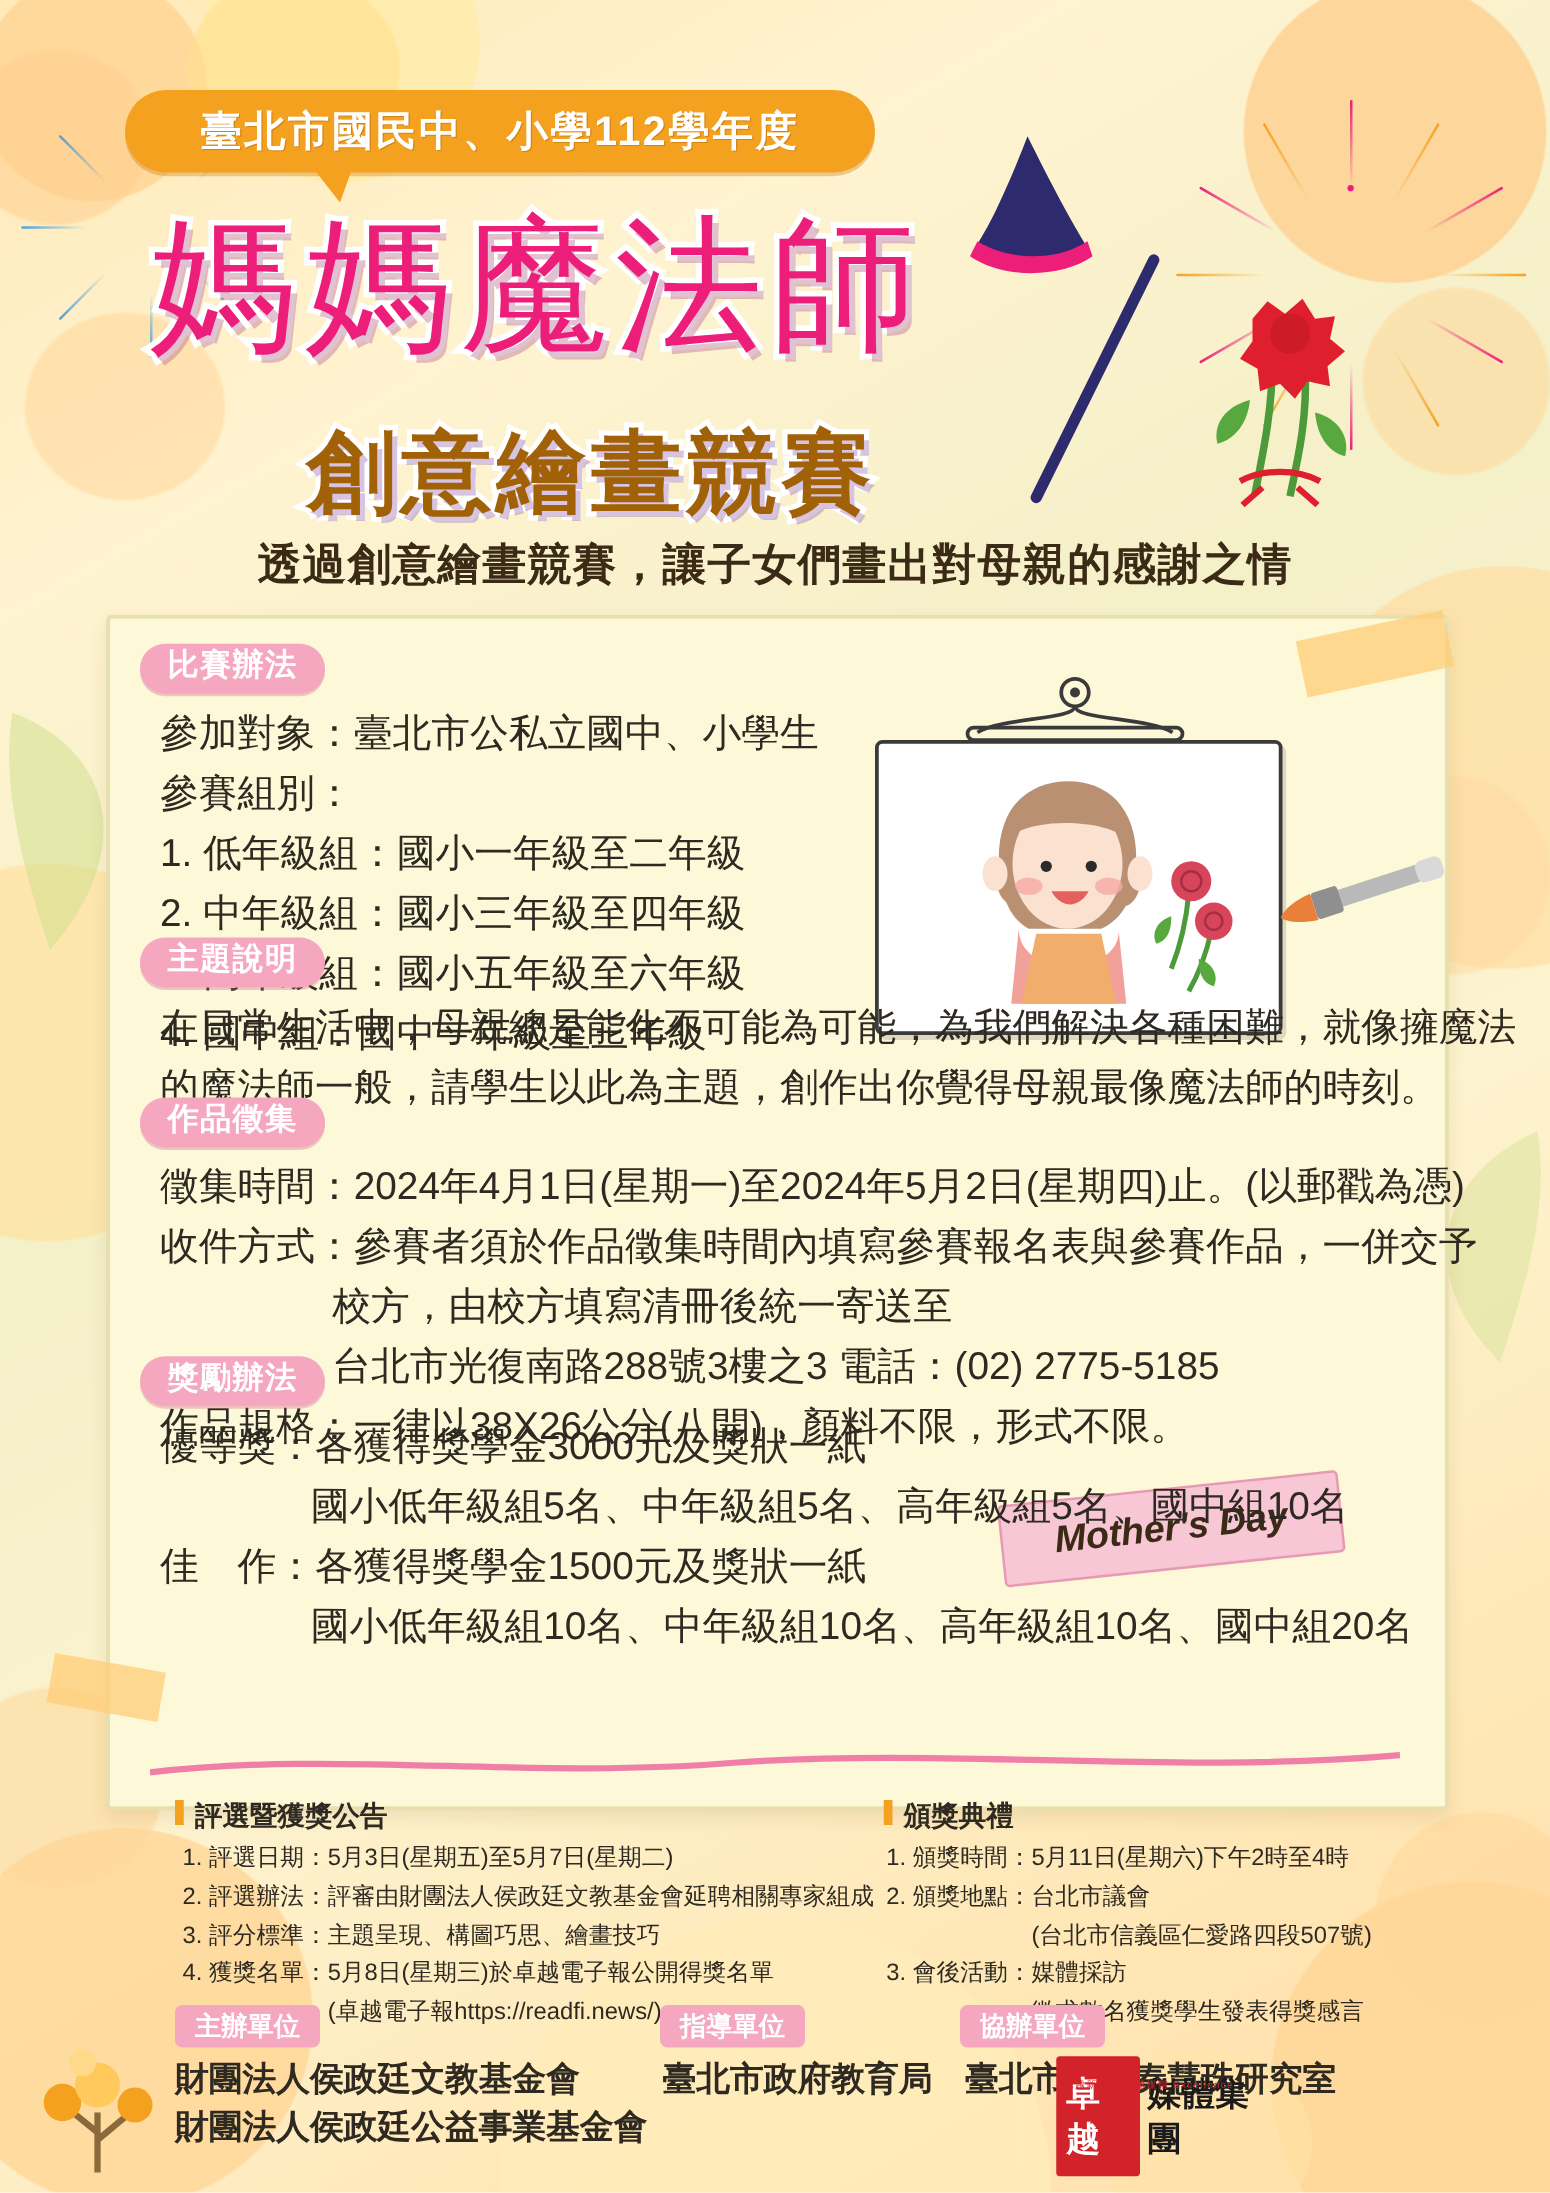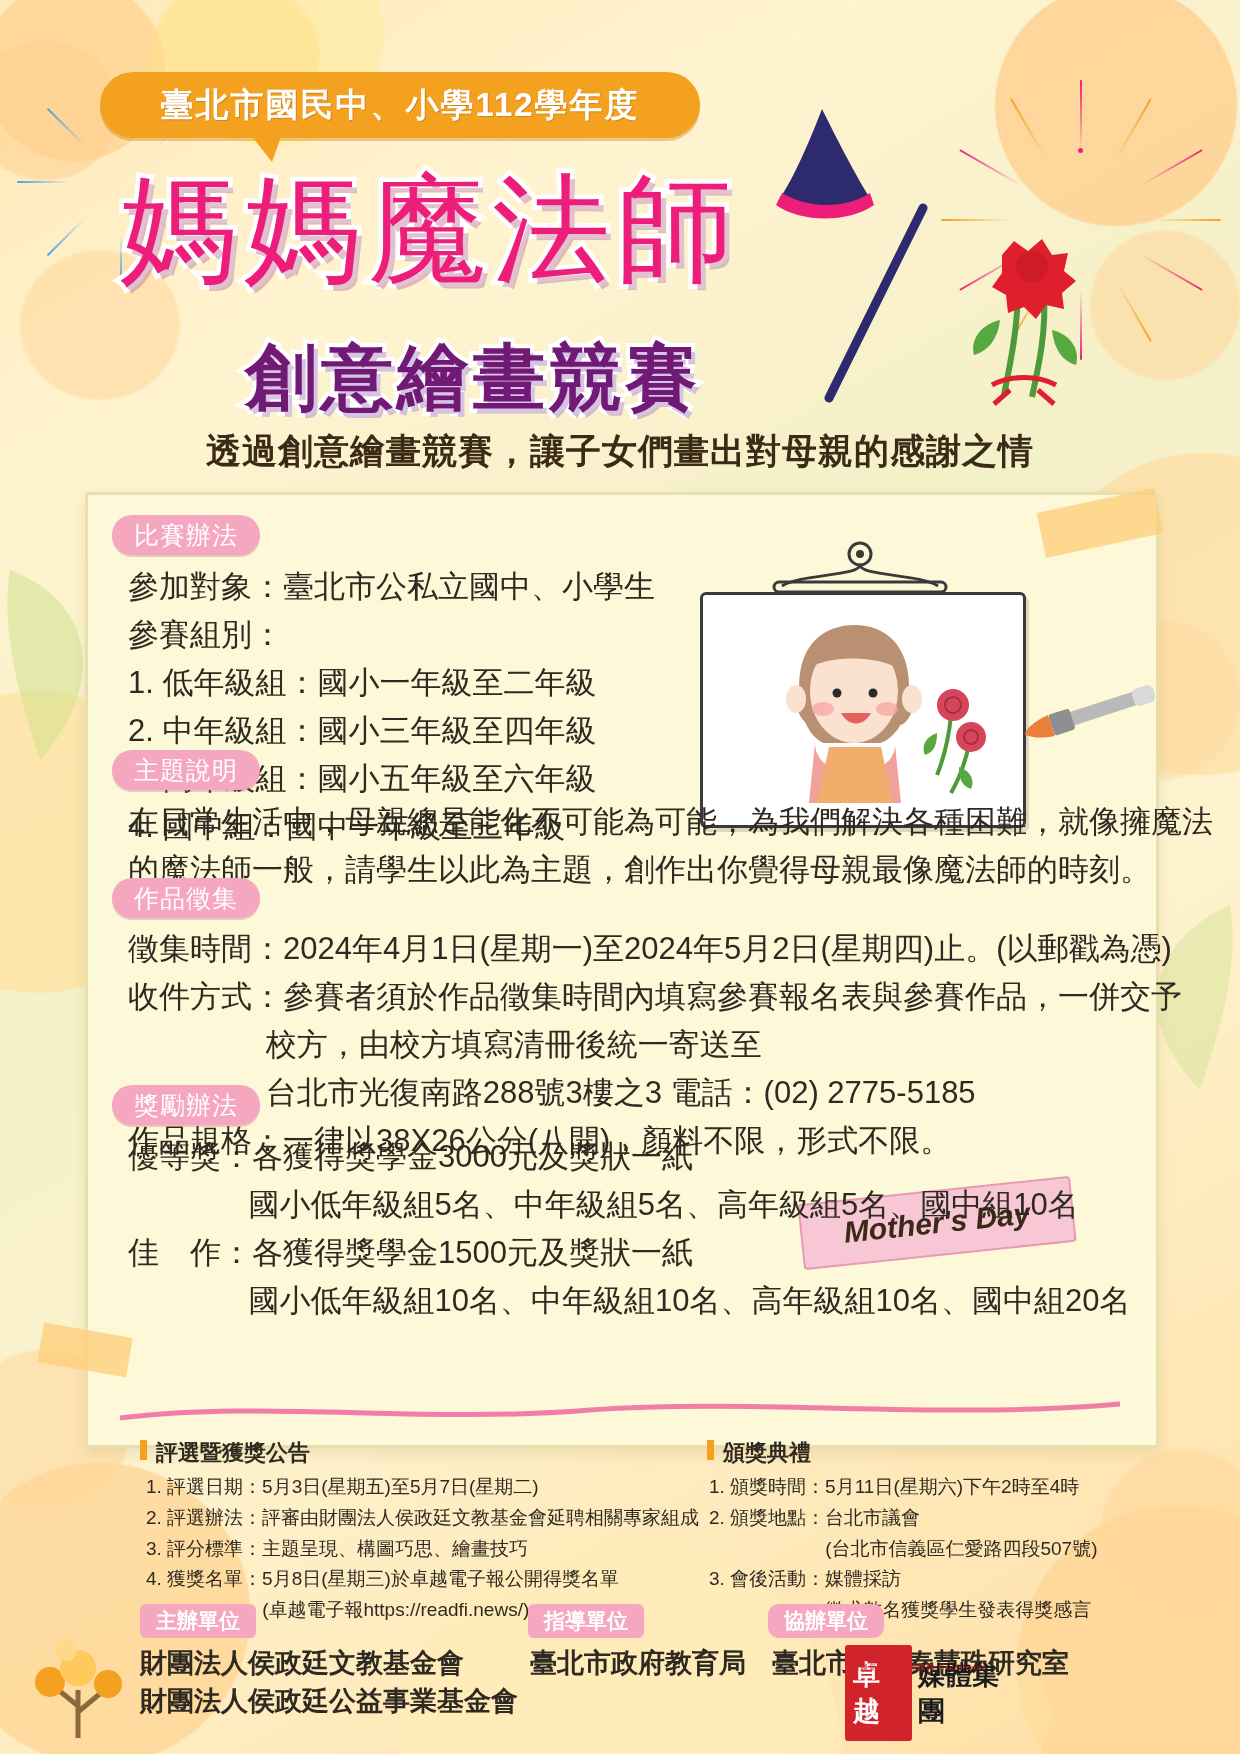--- a/index.html
+++ b/index.html
@@ -44,37 +44,37 @@
     position:absolute;left:120px;top:150px;width:800px;height:170px;
     font-size:118px;font-weight:normal;letter-spacing:6px;line-height:1.35;
     white-space:nowrap;
   }
   .t-pink{color:#ec1e79;-webkit-text-stroke:9px #fff;paint-order:stroke fill;
       text-shadow:5px 6px 0 rgba(170,80,130,.35);}
   .t-pink2{color:#ec1e79;-webkit-text-stroke:9px #fff;paint-order:stroke fill;
       text-shadow:5px 6px 0 rgba(170,80,130,.35);}
   .title-sub{
     position:absolute;left:245px;top:330px;font-size:72px;font-weight:bold;
-    color:#701a75;-webkit-text-stroke:8px #fff;paint-order:stroke fill;
+    color:#a16207;-webkit-text-stroke:8px #fff;paint-order:stroke fill;
     text-shadow:4px 5px 0 rgba(120,60,160,.30);letter-spacing:4px;white-space:nowrap;
   }
   .tagline{
     position:absolute;left:110px;top:428px;width:1020px;text-align:center;
     font-size:35px;font-weight:bold;color:#3b2a16;letter-spacing:1px;white-space:nowrap;
   }
   
   .panel{
     position:absolute;left:85px;top:492px;width:1068px;height:950px;
     background:#fdf8d8;border:3px solid #e8dfae;border-radius:4px;
     box-shadow:0 6px 14px rgba(120,100,40,.12);
   }
   .tag{
     position:absolute;height:40px;padding:0 22px;border-radius:20px;
-    background:#f6a7c0;color:#fff;font-size:25px;font-weight:normal;
-    display:flex;align-items:center;justify-content:center;letter-spacing:1px;
+    background:#f6a7c0;color:#fff;font-size:25px;font-weight:bold;
+    display:flex;align-items:flex-start;justify-content:center;letter-spacing:1px;
     box-shadow:0 2px 0 rgba(190,90,130,.3);
   }
   .body-txt{position:absolute;font-size:31px;color:#2f2a21;line-height:1.55;white-space:pre;}
   .small-txt{position:absolute;font-size:19px;color:#2f2a21;line-height:1.62;white-space:pre;}
   .sec-h{position:absolute;font-size:22px;font-weight:bold;color:#2f2a21;}
   .sec-h:before{content:"";position:absolute;left:-16px;top:2px;width:7px;height:20px;background:#f4a11f;}
   
   .photo{
     position:absolute;left:700px;top:592px;width:320px;height:230px;
     background:#fff;border:3px solid #3a3a3a;border-radius:6px;
@@ -307,21 +307,21 @@
   <span>主辦單位</span>
 </div>
 <div class="foot-txt" style="left:140px;top:1644px;">財團法人侯政廷文教基金會
 財團法人侯政廷公益事業基金會</div>
 
 <div class="foot-tag" style="left:528px;top:1604px;">
   <span>指導單位</span>
 </div>
 <div class="foot-txt" style="left:530px;top:1644px;">臺北市政府教育局</div>
 
-<div class="foot-tag" style="left:768px;top:1604px;border-radius:11px;">
+<div class="foot-tag" style="left:768px;top:1604px;">
   <span>協辦單位</span>
 </div>
 <div class="foot-txt" style="left:772px;top:1644px;">臺北市議員秦慧珠研究室</div>
 
 <div class="logo">
   <span class="tiny">卓越新聞獎 卓越媒體 Excellence</span>
   <span class="red">卓越</span>
   <span class="blk">媒體集團</span>
 </div>
 

